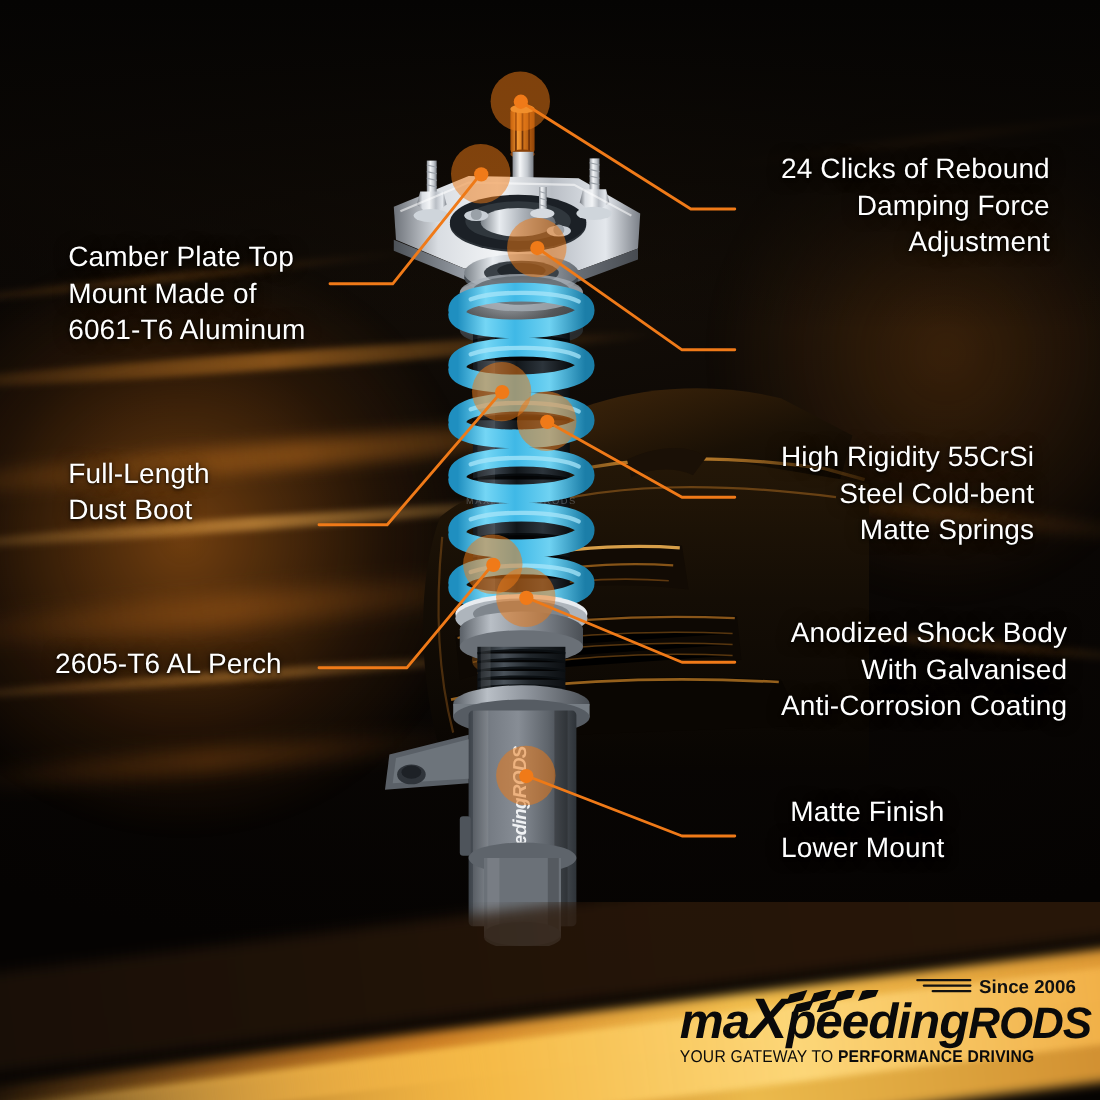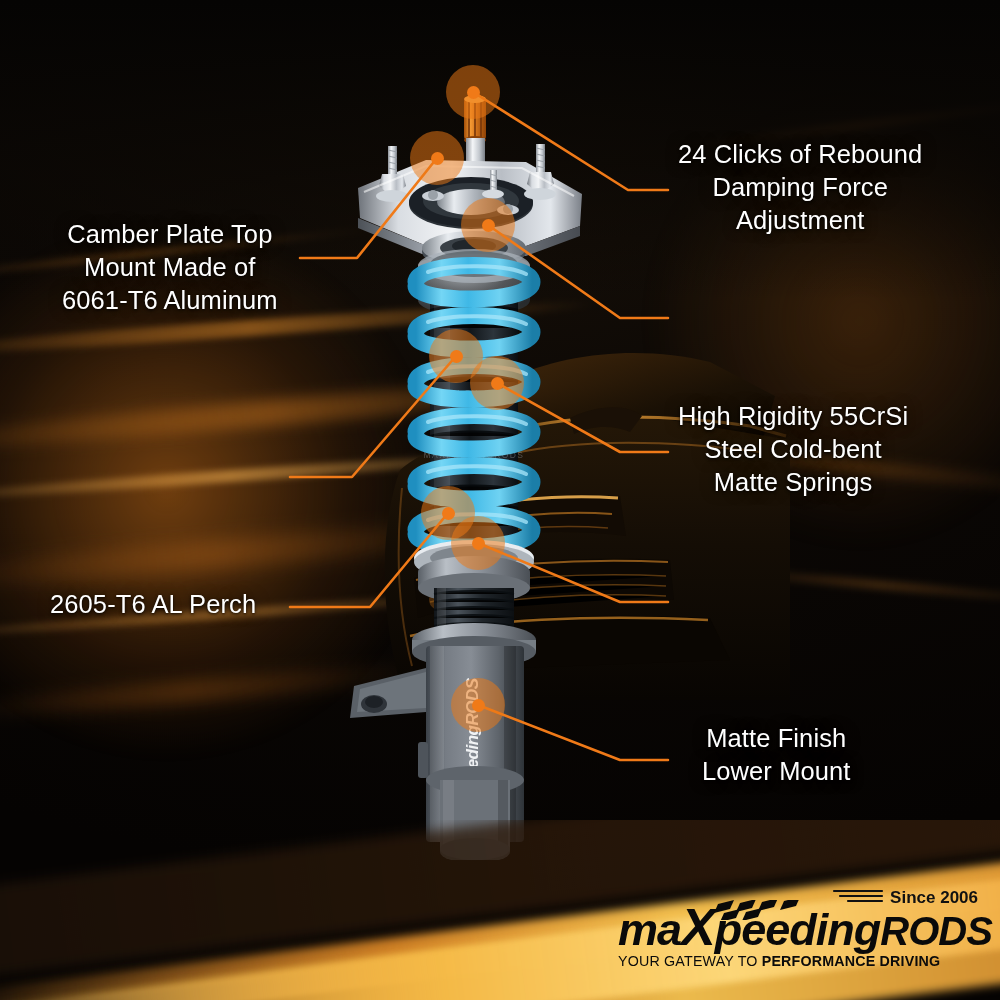--- a/index.html
+++ b/index.html
@@ -95,22 +95,22 @@
   .product{ position:absolute; left:330px; top:60px; width:290px; height:800px; }
 
   
   .callout{
     position:absolute; color:#fff;
     font-size:25.5px; line-height:33px; font-weight:500;
     letter-spacing:.1px;
     text-shadow:0 1px 3px rgba(0,0,0,.85), 0 0 14px rgba(0,0,0,.6);
     white-space:pre-line;
   }
-  .callout.left{ text-align:center; }
-  .callout.right{ text-align:center; }
+  .callout.left{ text-align:left; }
+  .callout.right{ text-align:right;margin-left:32px; }
 
   
   #lines{ position:absolute; inset:0; width:1000px; height:1000px; pointer-events:none; }
 
   
   .dot{ position:absolute; width:54px; height:54px; border-radius:50%;
         background:rgba(236,120,22,.52); transform:translate(-50%,-50%);
         display:flex; align-items:center; justify-content:center; }
   .dot::after{ content:""; width:13px; height:13px; border-radius:50%; background:#F07A18; }
 </style>
@@ -471,25 +471,30 @@
     <div class="dot" style="left:478px; top:543px;"></div>
     <div class="dot" style="left:478px; top:705px;"></div>
   </div>
 
   <div class="callout right" style="left:678px; top:138px;">24 Clicks of Rebound
 Damping Force
 Adjustment</div>
   <div class="callout left" style="left:62px;  top:218px;">Camber Plate Top
 Mount Made of
 6061-T6 Aluminum</div>
+  <div class="callout left" style="left:62px;  top:415px;">Full-Length
+Dust Boot</div>
   <div class="callout right" style="left:678px; top:400px;">High Rigidity 55CrSi
 Steel Cold-bent
 Matte Springs</div>
   <div class="callout left" style="left:50px;  top:588px;">2605-T6 AL Perch</div>
-  <div class="callout right" style="left:702px; top:722px;">Matte Finish
+  <div class="callout right" style="left:678px; top:560px;">Anodized Shock Body
+With Galvanised
+Anti-Corrosion Coating</div>
+  <div class="callout right" style="left:678px; top:722px;">Matte Finish
 Lower Mount</div>
 
   <div class="banner">
     <div class="b-dark"></div>
     <div class="banner-streak b4"></div>
     <div class="banner-streak b3"></div>
     <div class="banner-streak b1"></div>
     <div class="banner-streak b2"></div>
 
     <div class="logo">

